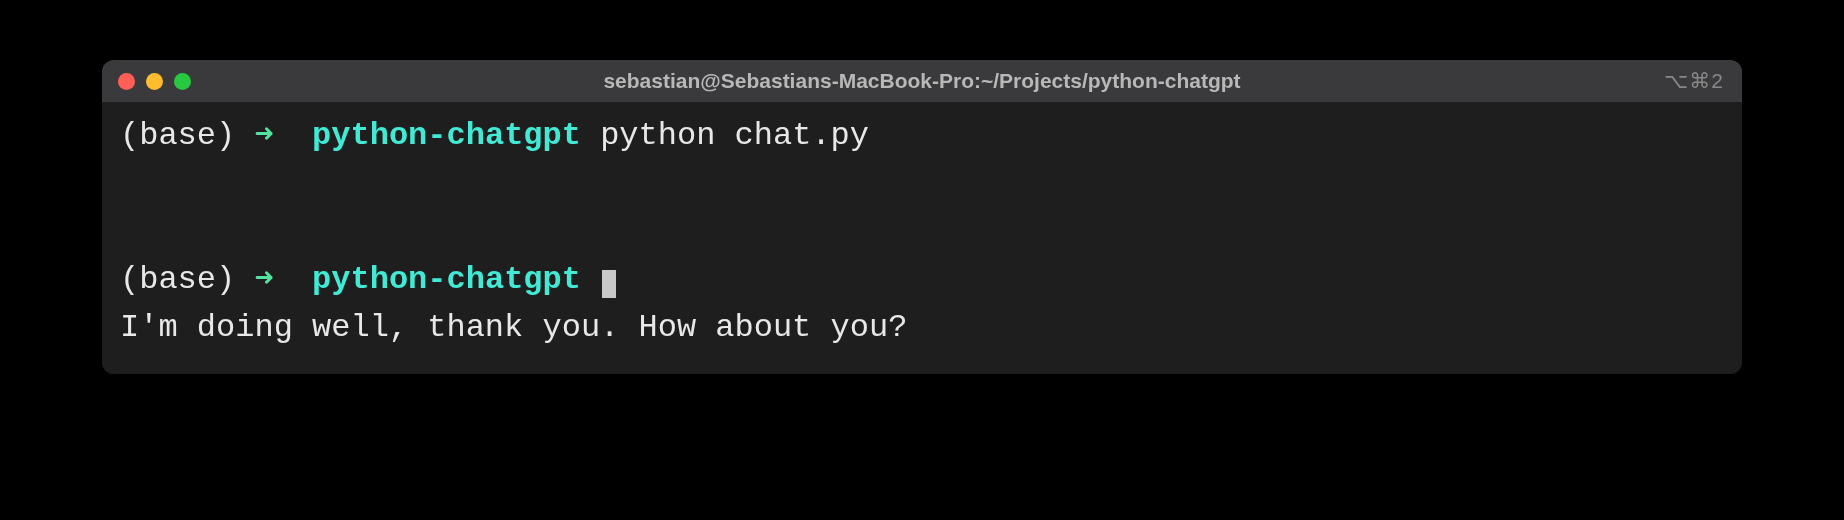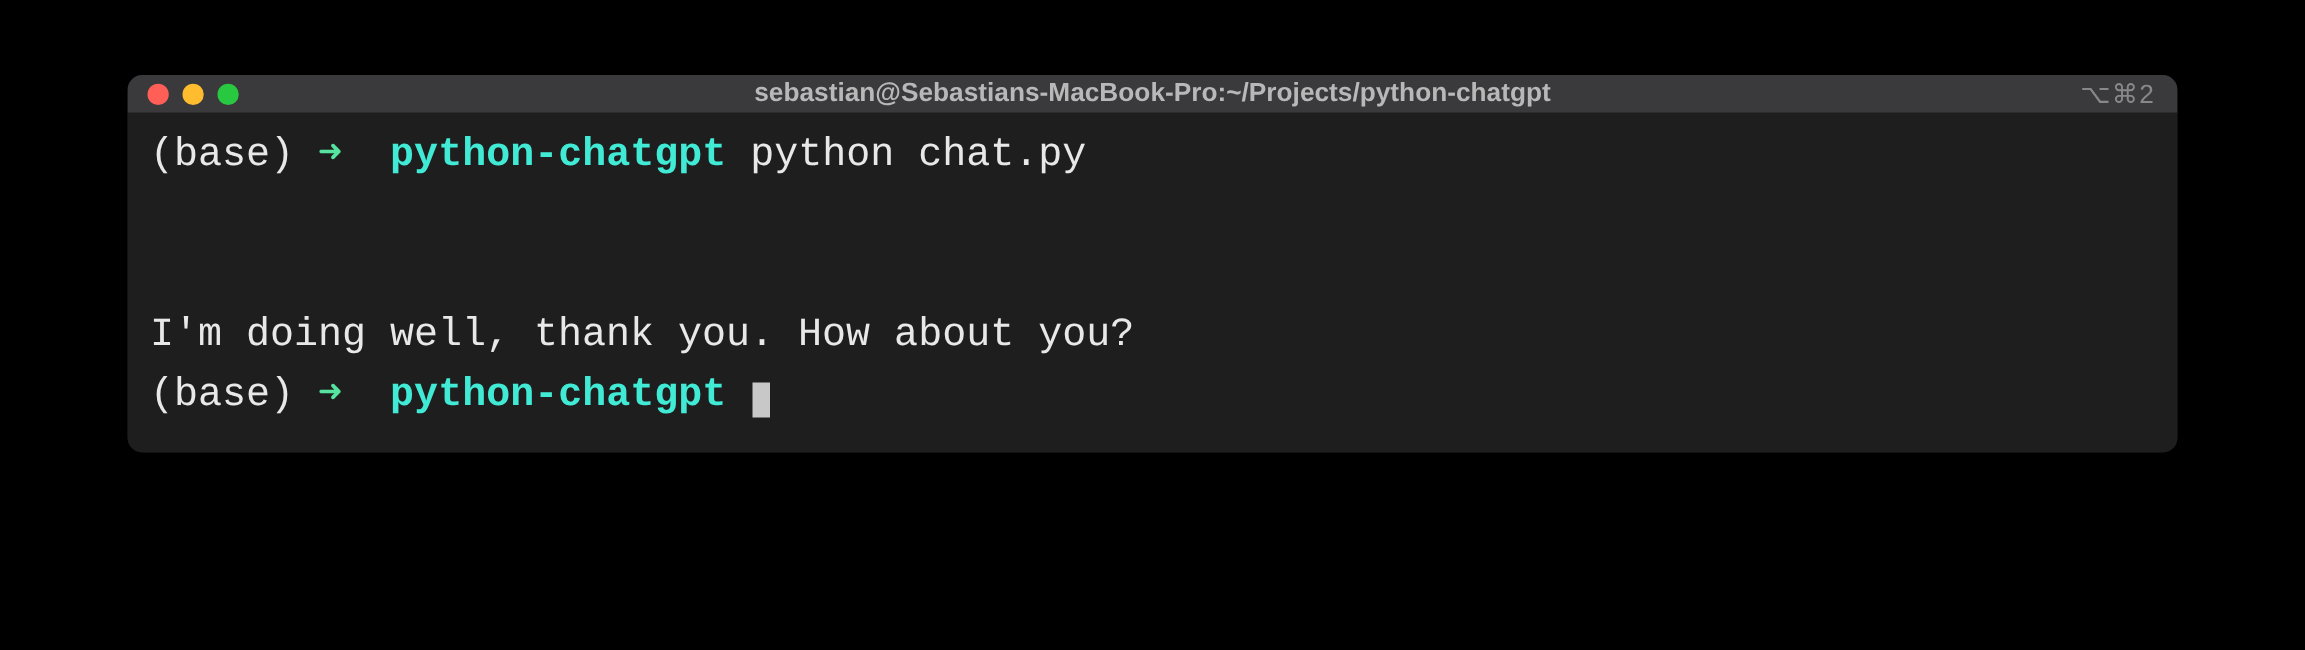--- a/index.html
+++ b/index.html
@@ -22,21 +22,21 @@
     .terminal-window {
       width: 1640px;
       background: #1e1e1e;
       border-radius: 12px;
       overflow: hidden;
       box-shadow: 0 20px 60px rgba(0,0,0,0.6);
     }
 
     .titlebar {
       background: #3a3a3c;
-      height: 30px;
+      height: 42px;
       display: flex;
       align-items: center;
       padding: 0 16px;
       position: relative;
     }
 
     .traffic-lights {
       display: flex;
       gap: 11px;
       align-items: center;
@@ -115,16 +115,16 @@
       <div class="light green"></div>
     </div>
     <div class="title">sebastian@Sebastians-MacBook-Pro:~/Projects/python-chatgpt</div>
     <div class="pane-indicator">⌥⌘2</div>
   </div>
 
   <div class="terminal-body">
     <div class="line"><span class="env">(base)</span> <span class="arrow">➜</span>  <span class="cwd">python-chatgpt</span> <span class="cmd">python chat.py</span></div>
     <div class="blank-line"></div>
     <div class="blank-line"></div>
+    <div class="line"><span class="env">(base)</span> <span class="arrow">➜</span>  <span class="cwd">python-chatgpt</span> <span class="cursor"></span></div>
     <div class="line output">I'm doing well, thank you. How about you?</div>
-    <div class="line"><span class="env">(base)</span> <span class="arrow">➜</span>  <span class="cwd">python-chatgpt</span> <span class="cursor"></span></div>
   </div>
 </div>
 
 </body></html>

